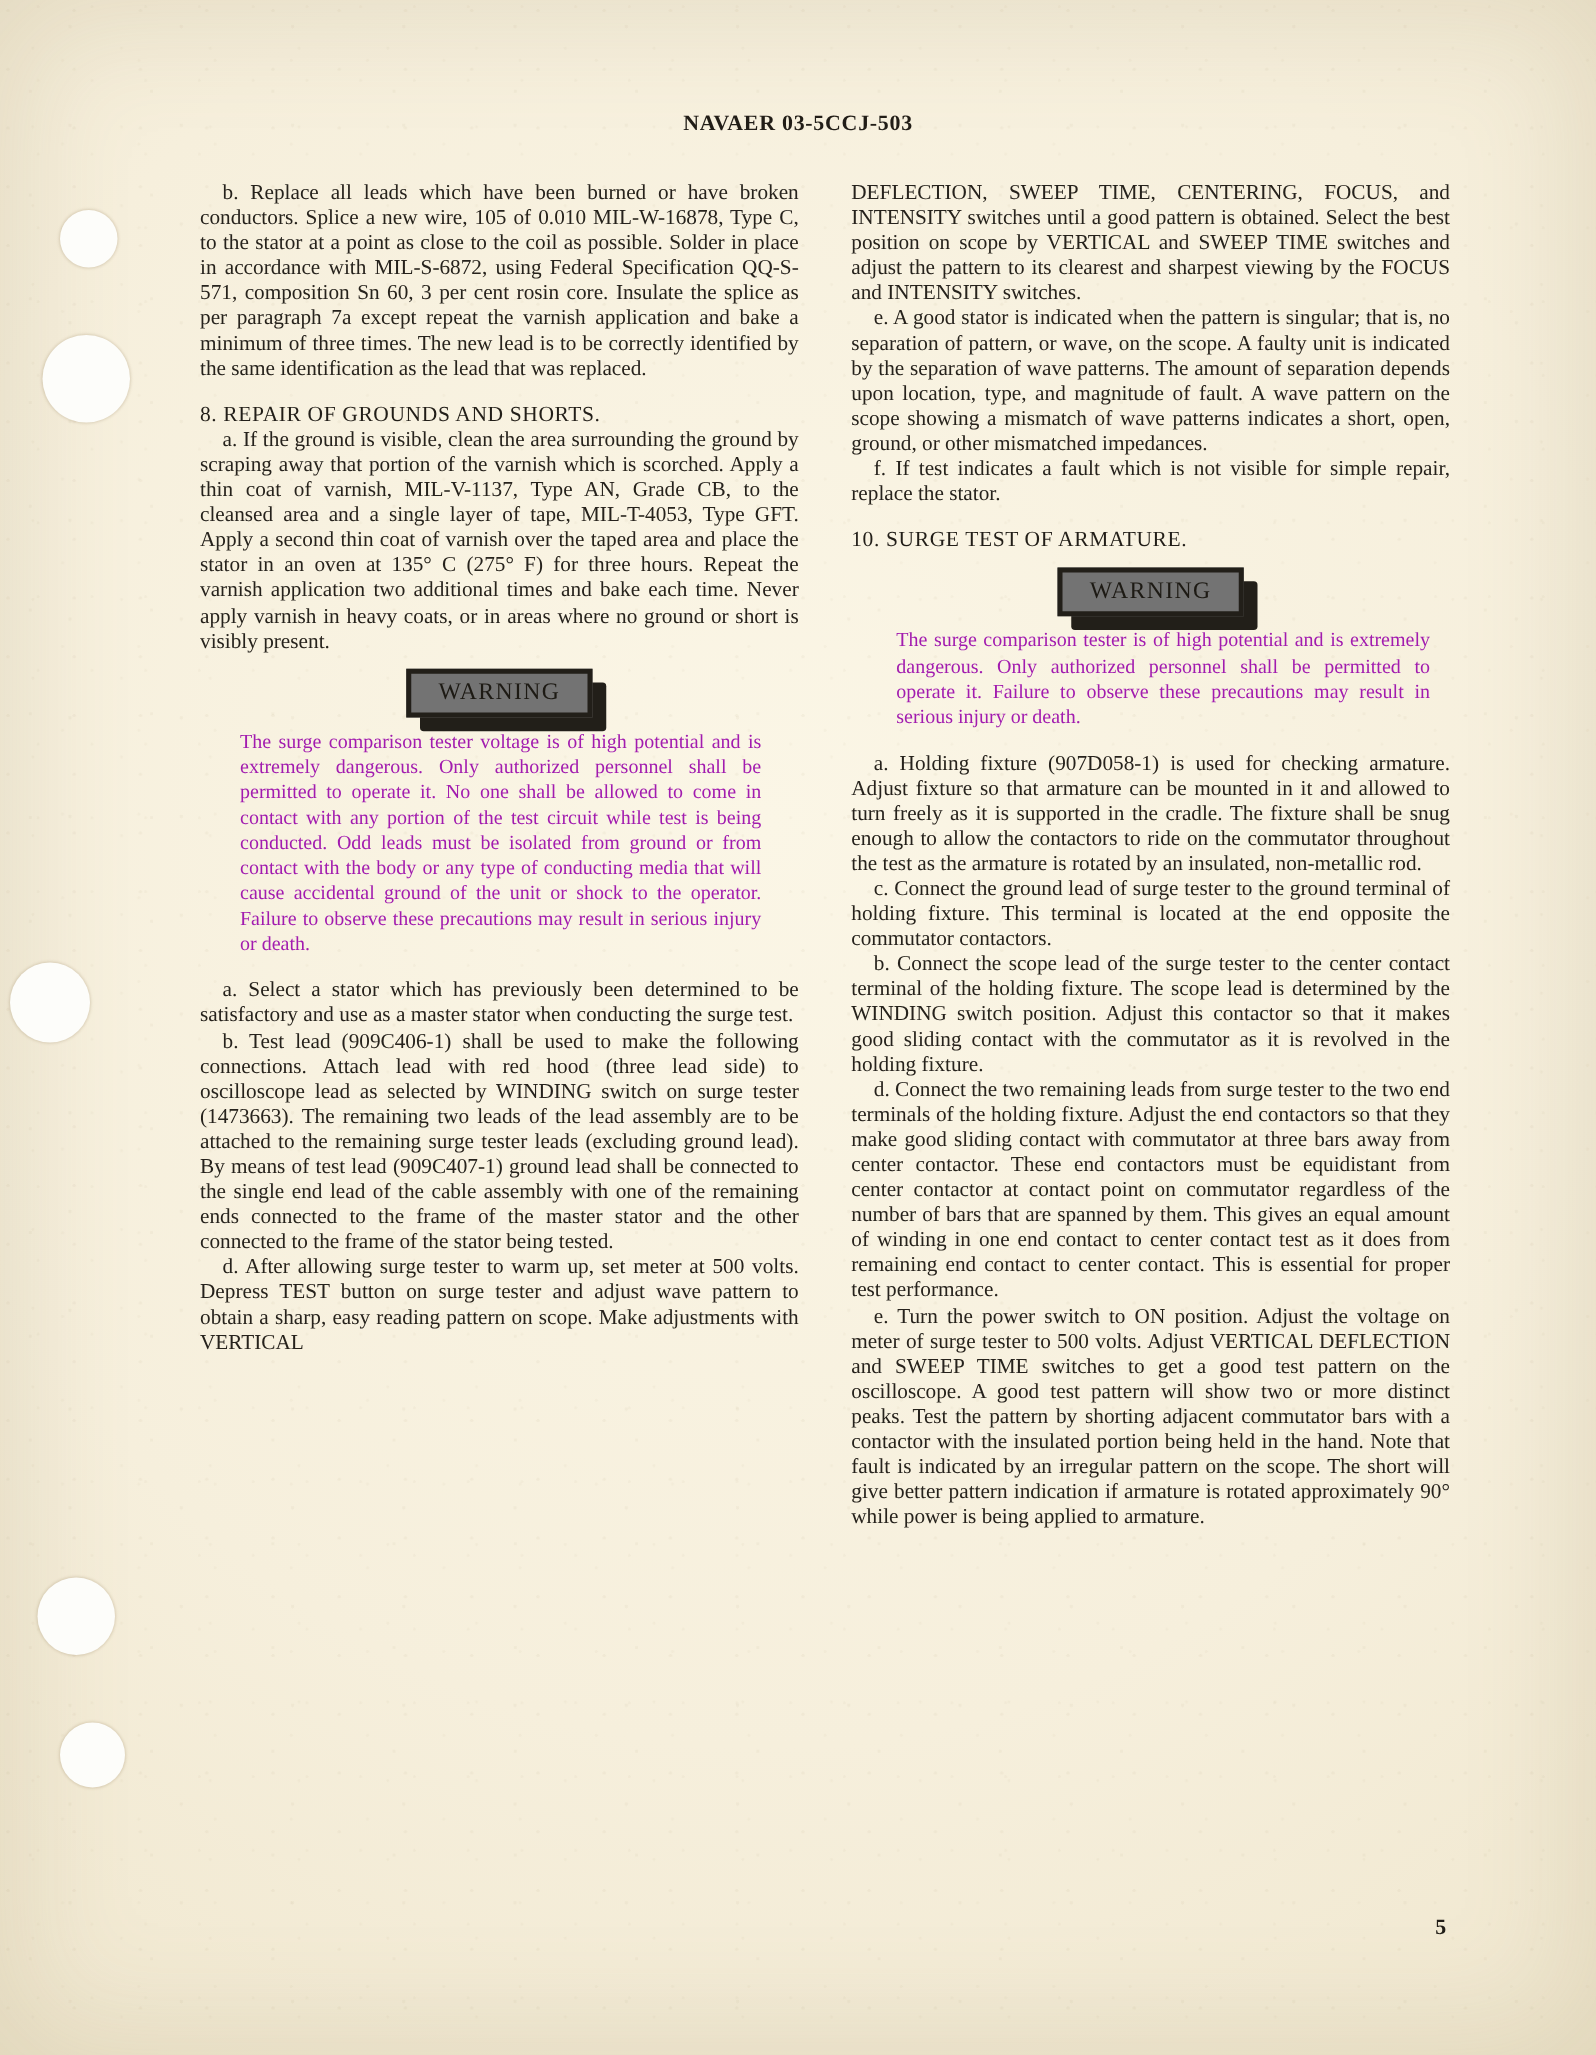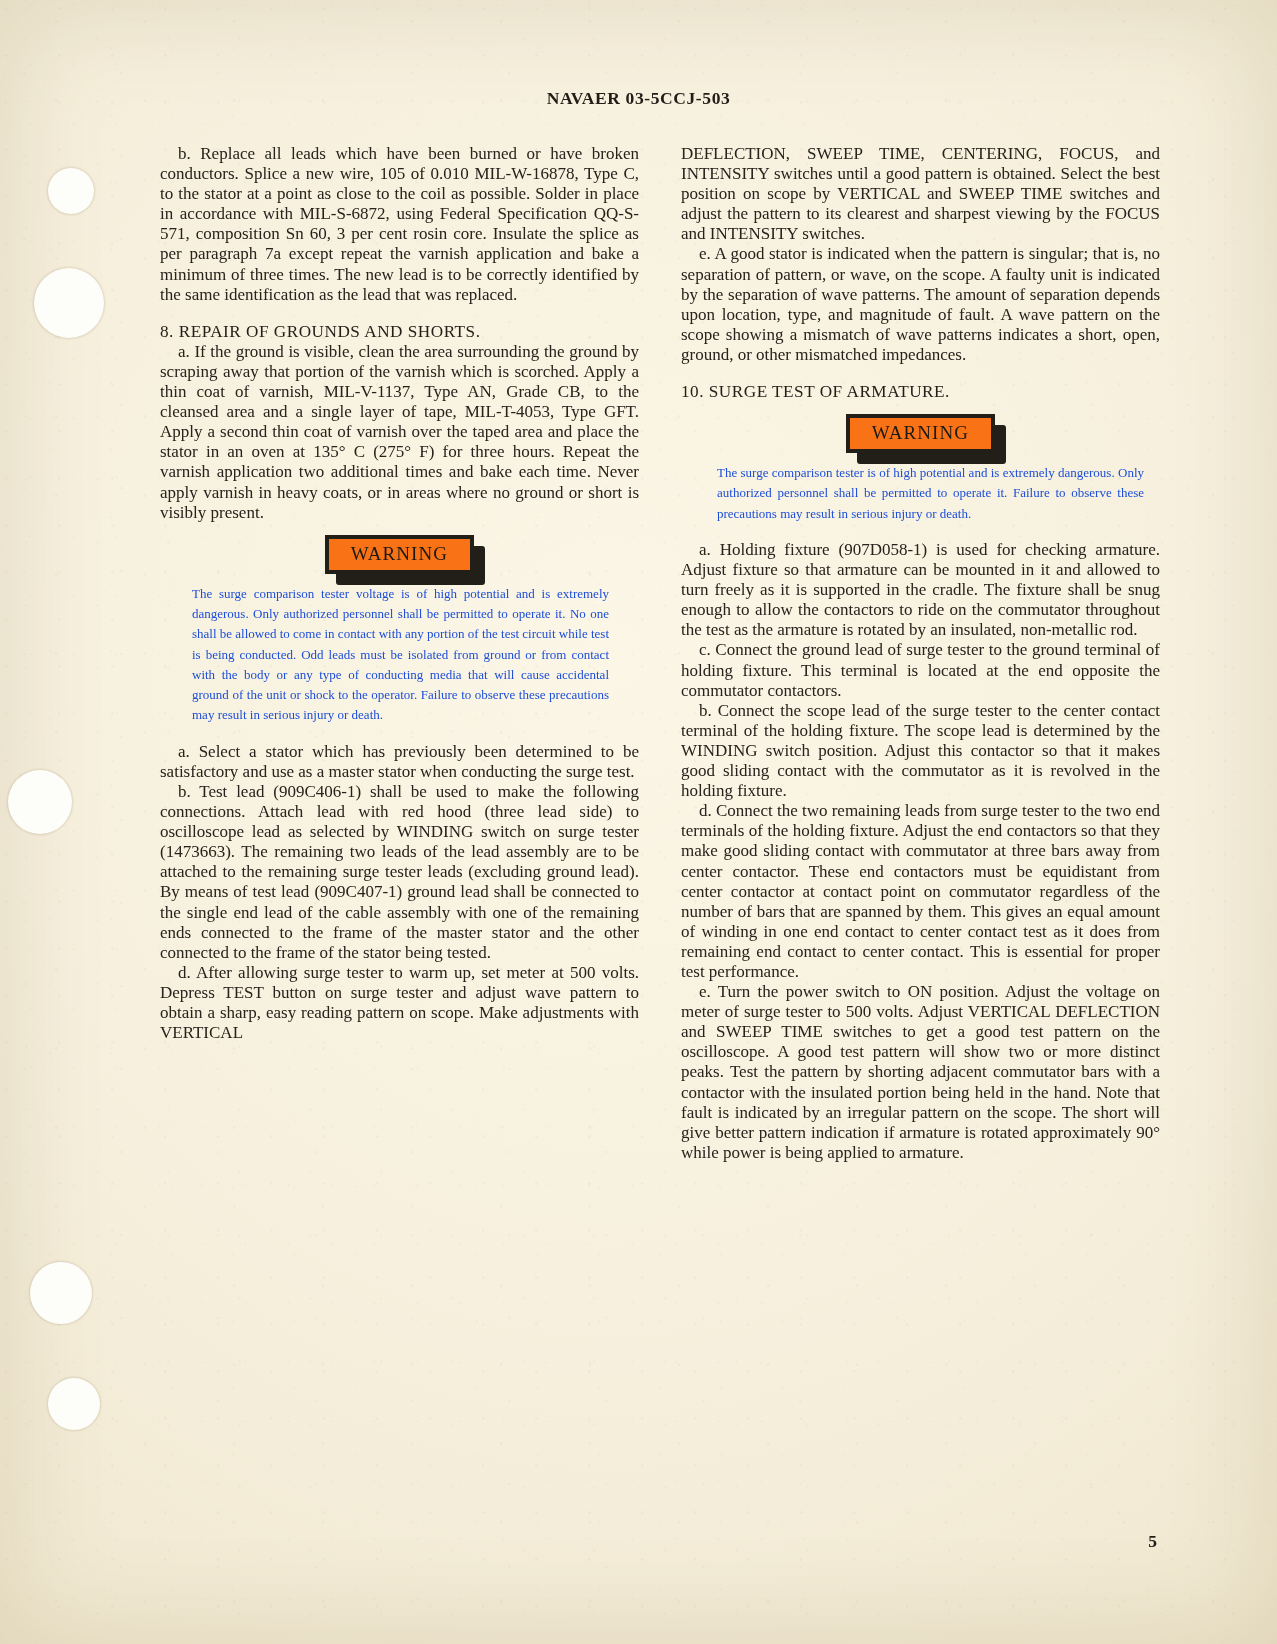--- a/index.html
+++ b/index.html
@@ -121,34 +121,34 @@
     left: 11px;
     top: 11px;
     width: 100%;
     height: 100%;
     background: #221f19;
     border-radius: 3px;
   }
   .warn-label {
     position: relative;
     border: 4px solid #221f19;
-    background: #f97316;
+    background: #737373;
     padding: 4px 22px 5px 22px;
     font-size: 19px;
     letter-spacing: 1.1px;
     font-weight: 400;
     color: #1d1a14;
     text-align: center;
   }
   .warn-body {
     margin: 0 30px 0 32px;
-    font-size: 13px;
+    font-size: 16px;
     line-height: 20.3px;
     text-align: justify;
-    color: #1d4ed8;
+    color: #a21caf;
   }
   .warn-body.r {
     margin: 0 16px 0 36px;
   }
 
   .folio {
     position: absolute;
     right: 110px;
     bottom: 108px;
     font-size: 17.5px;
@@ -189,20 +189,21 @@
       <p class="ind gap">a.  Select a stator which has previously been determined to be satisfactory and use as a master stator when conducting the surge test.</p>
       <p class="ind">b.  Test lead (909C406-1) shall be used to make the following connections.  Attach lead with red hood (three lead side) to oscilloscope lead as selected by WINDING switch on surge tester (1473663).  The remaining two leads of the lead assembly are to be attached to the remaining surge tester leads (excluding ground lead).  By means of test lead (909C407-1) ground lead shall be connected to the single end lead of the cable assembly with one of the remaining ends connected to the frame of the master stator and the other connected to the frame of the stator being tested.</p>
       <p class="ind">d.  After allowing surge tester to warm up, set meter at 500 volts.  Depress TEST button on surge tester and adjust wave pattern to obtain a sharp, easy reading pattern on scope.  Make adjustments with VERTICAL</p>
     </div>
 
     <div class="col">
 
       <p>DEFLECTION, SWEEP TIME, CENTERING, FOCUS, and INTENSITY switches until a good pattern is obtained.  Select the best position on scope by VERTICAL and SWEEP TIME switches and adjust the pattern to its clearest and sharpest viewing by the FOCUS and INTENSITY switches.</p>
 
       <p class="ind">e.  A good stator is indicated when the pattern is singular; that is, no separation of pattern, or wave, on the scope.  A faulty unit is indicated by the separation of wave patterns.  The amount of separation depends upon location, type, and magnitude of fault.  A wave pattern on the scope showing a mismatch of wave patterns indicates a short, open, ground, or other mismatched impedances.</p>
+      <p class="ind">f.  If test indicates a fault which is not visible for simple repair, replace the stator.</p>
 
       <div class="heading gap">10.  SURGE TEST OF ARMATURE.</div>
 
       <div class="warn-wrap">
         <div class="warn-box">
           <div class="warn-shadow"></div>
           <div class="warn-label">WARNING</div>
         </div>
       </div>
 

